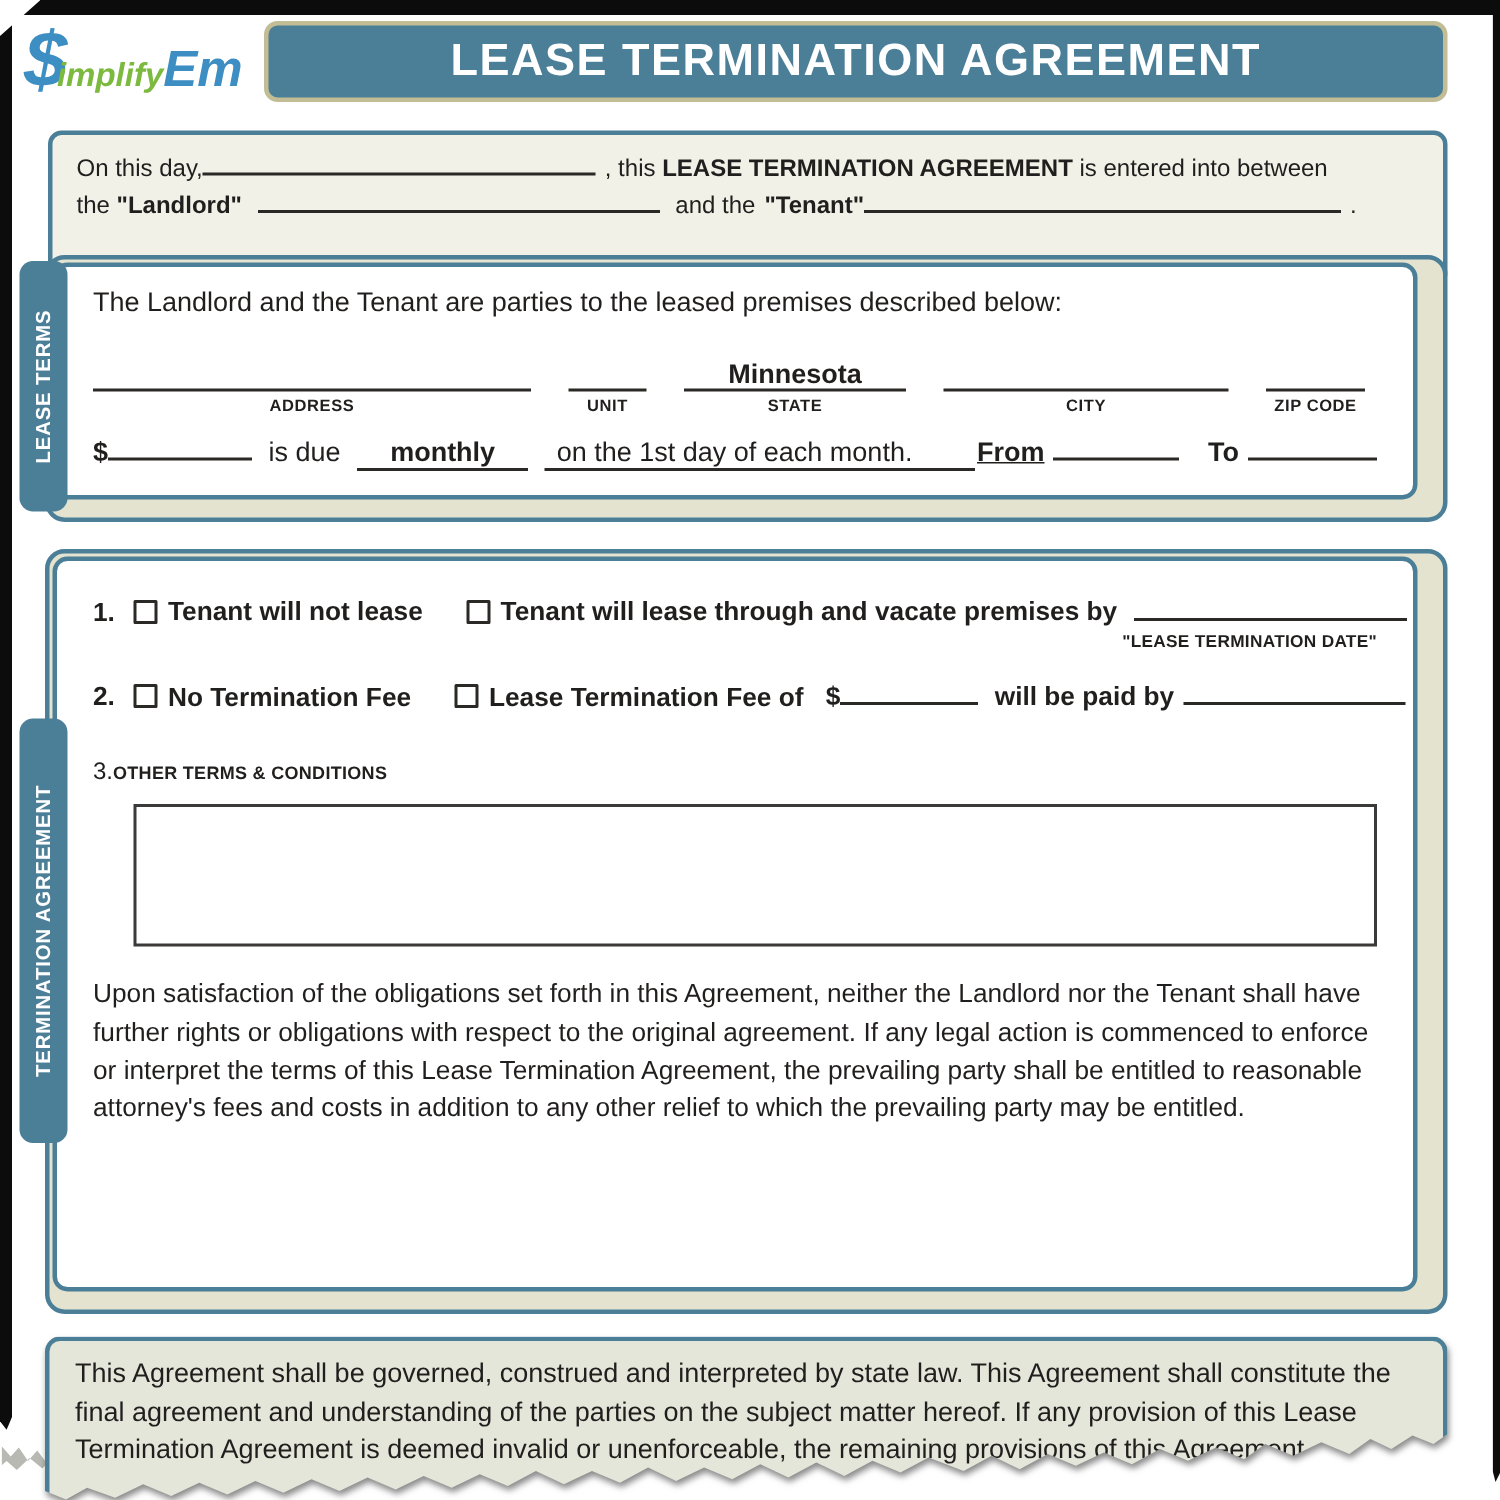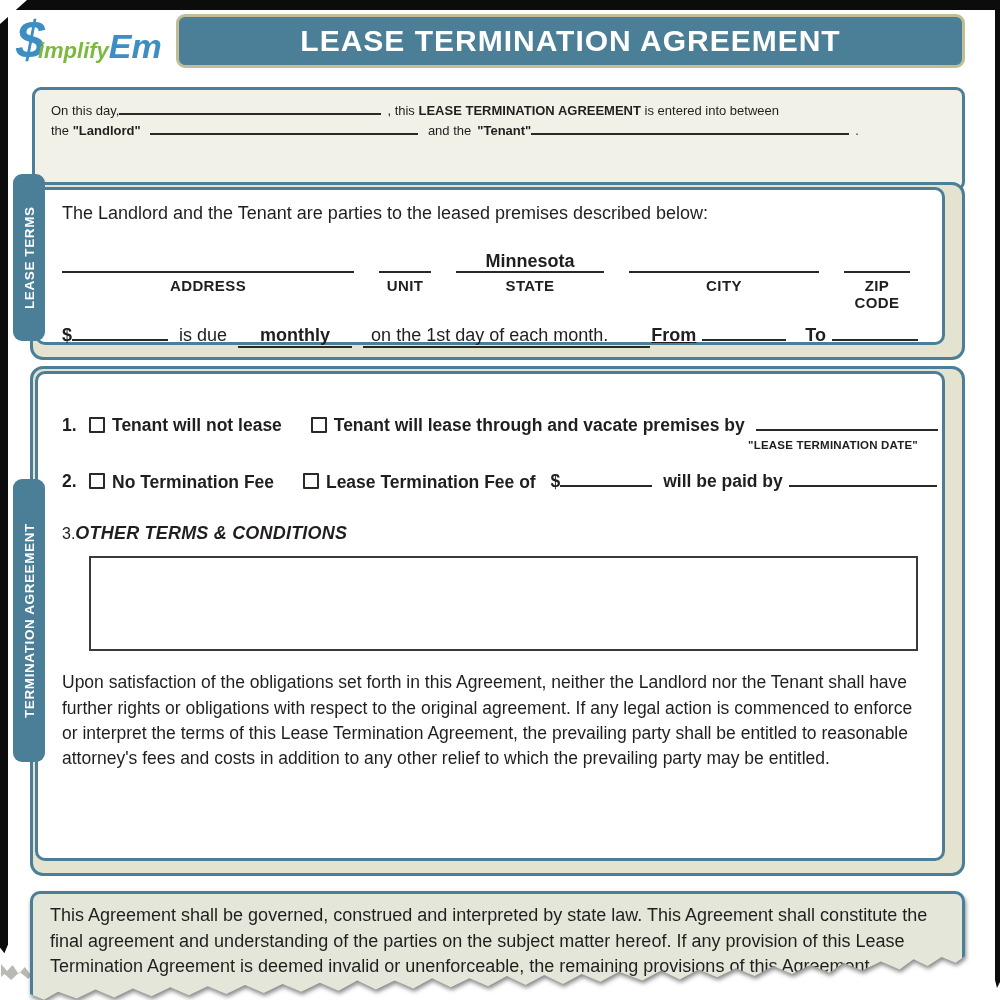--- a/index.html
+++ b/index.html
@@ -33,54 +33,54 @@
   
   .blank { display:inline-block; height:0.95em; border-bottom:2px solid #2b2926; }
   .blank-val { display:inline-block; border-bottom:2px solid #2b2926; text-align:center; font-weight:bold; }
   .cb { display:inline-block; width:16px; height:16px; border:2px solid #2b2926; background:#fff;
         vertical-align:-2px; border-radius:1px; margin-right:7px; }
   .bold { font-weight:bold; }
   
   .intro-box {
     position:absolute; left:32px; top:87px; width:933px; height:104px;
     background:#f1f1e8; border:3px solid #4b7f97; border-radius:9px;
-    padding:11px 16px; font-size:13px; line-height:1.55; white-space:nowrap;
+    padding:11px 16px; font-size:16px; line-height:1.55; white-space:nowrap;
   }
   
   .section { position:absolute; background:#e3e3d0; border:3px solid #4b7f97; border-radius:13px;
              padding:2px 17px 12px 2px; }
   .section .inner { width:100%; height:100%; background:#ffffff; border:3px solid #4b7f97;
                     border-radius:10px; padding:13px 24px 8px 24px; position:relative; }
   .side-tab {
     position:absolute; width:32px; background:#4b7f97; border-radius:9px; z-index:6;
     color:#fff; font-weight:bold; font-size:13.5px; letter-spacing:0.6px;
     writing-mode:vertical-rl; transform:rotate(180deg);
     display:flex; align-items:center; justify-content:center; text-align:center;
   }
   #lease-tab { left:13px; top:174px; height:167px; }
   #term-tab  { left:13px; top:479px; height:283px; }
   
-  #lease-box { left:30px; top:182px; width:935px; height:178px; }
+  #lease-box { left:30px; top:170px; width:935px; height:178px; }
   .desc { font-size:18px; }
   .fields-row { display:flex; gap:25px; margin-top:25px; }
   .field { display:flex; flex-direction:column; }
   .field .fval { height:24px; line-height:24px; border-bottom:2px solid #2b2926;
                  text-align:center; font-weight:bold; font-size:18px; }
-  .field .flab { text-align:center; font-weight:bold; font-size:15px; letter-spacing:0.4px; margin-top:4px; }
+  .field .flab { text-align:center; font-weight:bold; font-size:11px; letter-spacing:0.4px; margin-top:4px; }
   .f-address{width:292px;} .f-unit{width:52px;} .f-city{width:190px;} .f-state{width:148px;} .f-zip{width:66px;}
   .rent-row { display:flex; justify-content:space-between; margin-top:13px; font-size:18px; white-space:nowrap; }
   .rent-row .sched { border-bottom:2px solid #2b2926; padding:0 42px 1px 8px; }
   
   #term-box { left:30px; top:366px; width:935px; height:510px; }
   .para { font-size:17.5px; line-height:1.45; }
-  .item { margin-top:27px; white-space:nowrap; font-size:17.5px; }
+  .item { margin-top:10px; white-space:nowrap; font-size:17.5px; }
   .item .num { display:inline-block; width:27px; font-weight:bold; }
   .caption-row { text-align:right; font-weight:bold; font-size:11.5px; letter-spacing:0.2px; margin-top:3px; }
   .other-head { margin-top:31px; white-space:nowrap; }
-  .other-head .lab { font-weight:bold; font-size:18px; letter-spacing:0.2px;font-style:italic; }
+  .other-head .lab { font-weight:bold; font-size:12px; letter-spacing:0.2px; }
   .other-box { margin-left:27px; margin-top:12px; height:95px; border:2px solid #3c3a39; background:#fff; }
   .closing { margin-top:19px; }
   
   .gov-wrap { position:absolute; left:30px; top:891px; width:935px; height:112px;
               filter:drop-shadow(1px 3px 2px rgba(40,40,40,0.55)); }
   .gov-box {
     width:100%; height:100%; background:#e5e6da; border:3px solid #4b7f97;
     border-radius:10px 10px 0 0; padding:9px 17px; font-size:18px; line-height:1.42;
     clip-path:polygon(0 0,100% 0,100% 58%,99% 64%,97.5% 59%,96% 67%,94.5% 61%,93% 70%,91% 63%,89% 71%,87% 64%,85.5% 73%,83.5% 66%,81.5% 74%,79.5% 67%,77.5% 76%,75.5% 69%,73.5% 77%,71.5% 70%,69.5% 79%,67.5% 71%,65.5% 80%,63% 72%,61% 81%,59% 74%,57% 83%,55% 75%,53% 84%,51% 76%,49% 85%,47% 78%,45% 86%,43% 78%,41% 87%,39% 80%,37% 88%,35% 80%,33% 89%,31% 82%,29% 90%,27% 83%,25% 91%,23% 84%,21% 92%,19% 85%,17% 93%,15% 86%,13% 94%,11% 87%,9% 95%,7% 88%,5% 96%,3% 90%,1.5% 97%,0 92%);
   }

